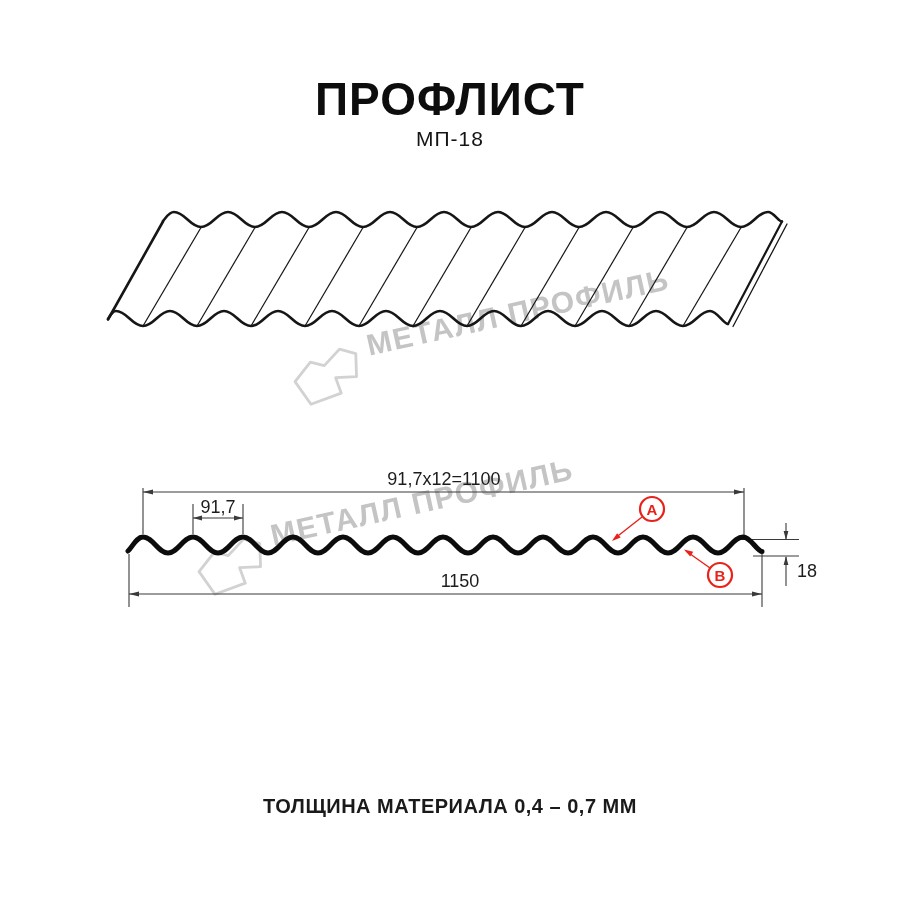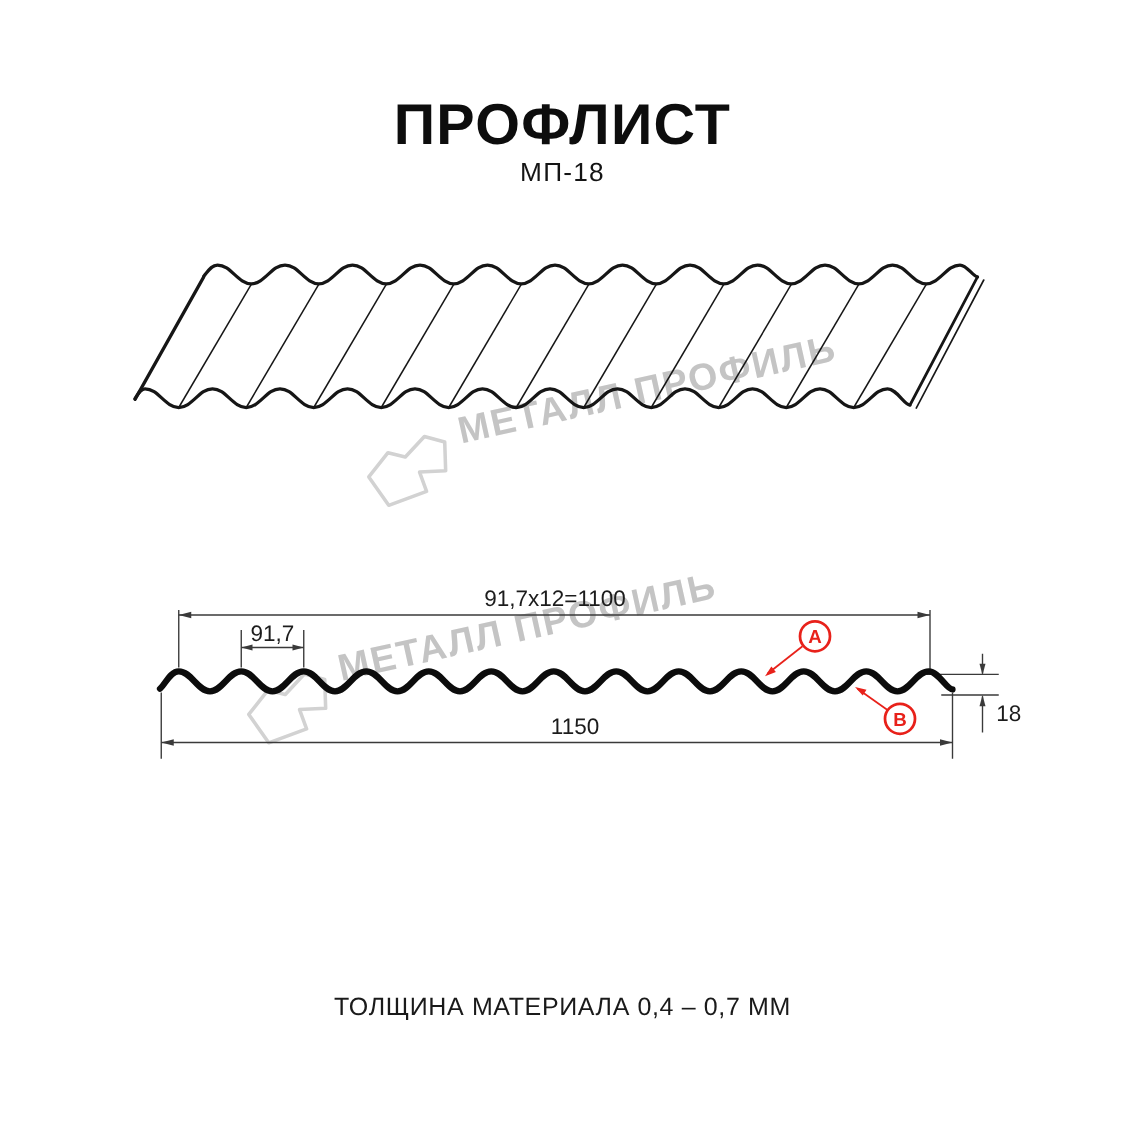--- a/index.html
+++ b/index.html
@@ -11,21 +11,21 @@
   .title{
     position:absolute;left:0;top:72px;width:100%;text-align:center;
     font-size:46px;font-weight:700;letter-spacing:1px;color:#0d0d0d;z-index:3;
   }
   .subtitle{
     position:absolute;left:0;top:127px;width:100%;text-align:center;
     font-size:21px;font-weight:400;letter-spacing:1px;color:#141414;z-index:3;
   }
   .footer{
     position:absolute;left:0;top:795px;width:100%;text-align:center;
-    font-size:20px;font-weight:400;letter-spacing:0.5px;color:#1a1a1a;z-index:3;
+    font-size:20px;font-weight:700;letter-spacing:0.5px;color:#1a1a1a;z-index:3;
   }
   
   .wm{
     position:absolute;display:flex;align-items:flex-start;column-gap:10px;
     transform:rotate(-12.5deg);color:var(--wm-gray,#c4c4c4);
     font-weight:700;font-size:30px;letter-spacing:1.5px;white-space:nowrap;
     z-index:1;line-height:1;user-select:none;
   }
   .wm-logo{width:72px;height:54px;margin-top:10px;flex:none;}
   .wm-logo path{stroke:#d2d2d2;stroke-width:4;fill:none;stroke-linejoin:round;}

